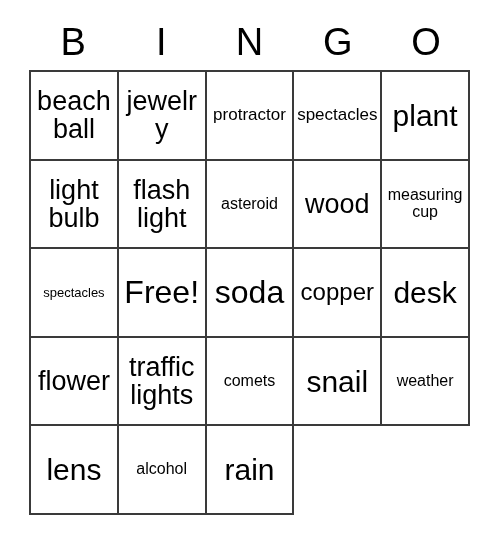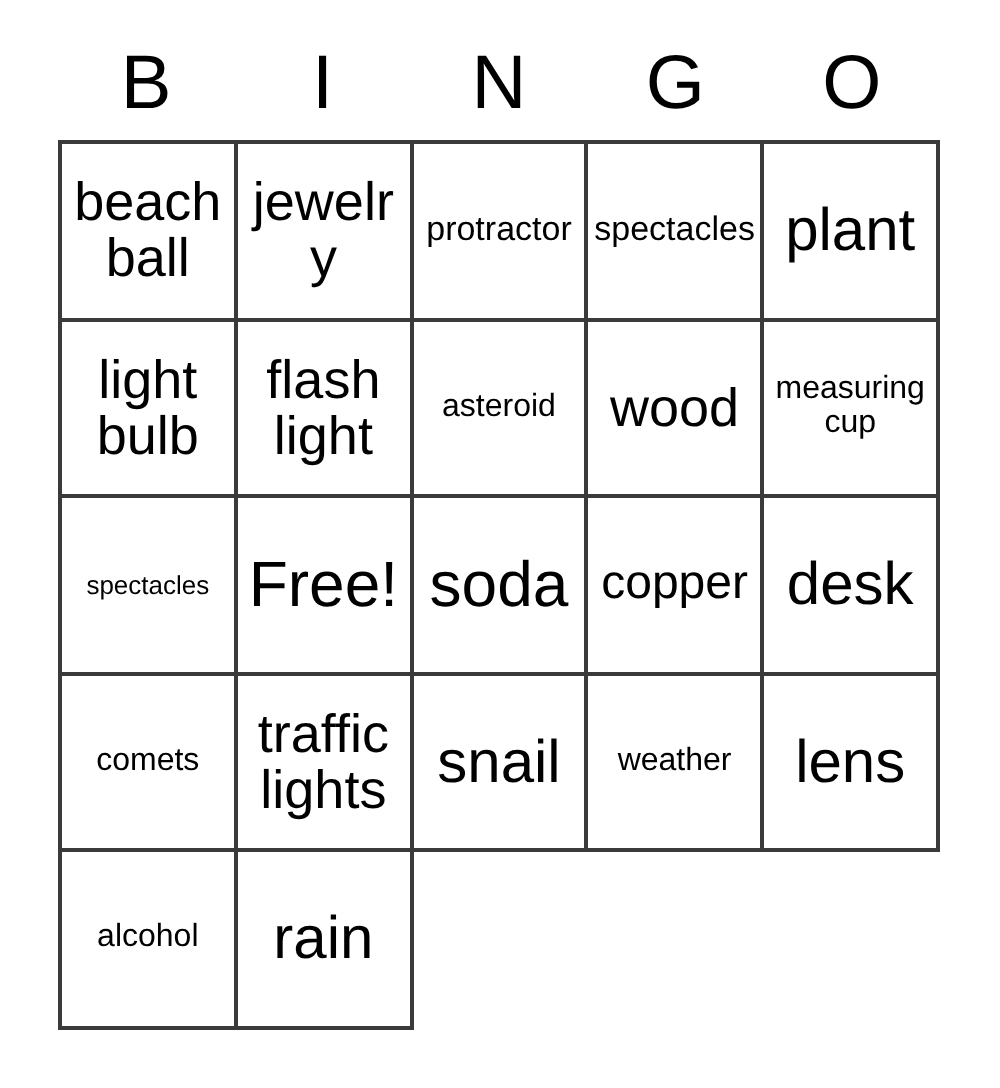--- a/index.html
+++ b/index.html
@@ -147,24 +147,27 @@
       <span class="cell-text fs-xl">soda</span>
     </div>
     <div class="cell">
       <span class="cell-text fs-sm">copper</span>
     </div>
 
     <div class="cell">
       <span class="cell-text fs-lg">desk</span>
     </div>
     <div class="cell">
-      <span class="cell-text fs-xxs">comets</span>
+      <span class="cell-text fs-md">flower</span>
     </div>
     <div class="cell">
       <span class="cell-text fs-md">traffic lights</span>
+    </div>
+    <div class="cell">
+      <span class="cell-text fs-xxs">comets</span>
     </div>
 
     <div class="cell">
       <span class="cell-text fs-lg">snail</span>
     </div>
     <div class="cell">
       <span class="cell-text fs-xxs">weather</span>
     </div>
     <div class="cell">
       <span class="cell-text fs-lg">lens</span>

